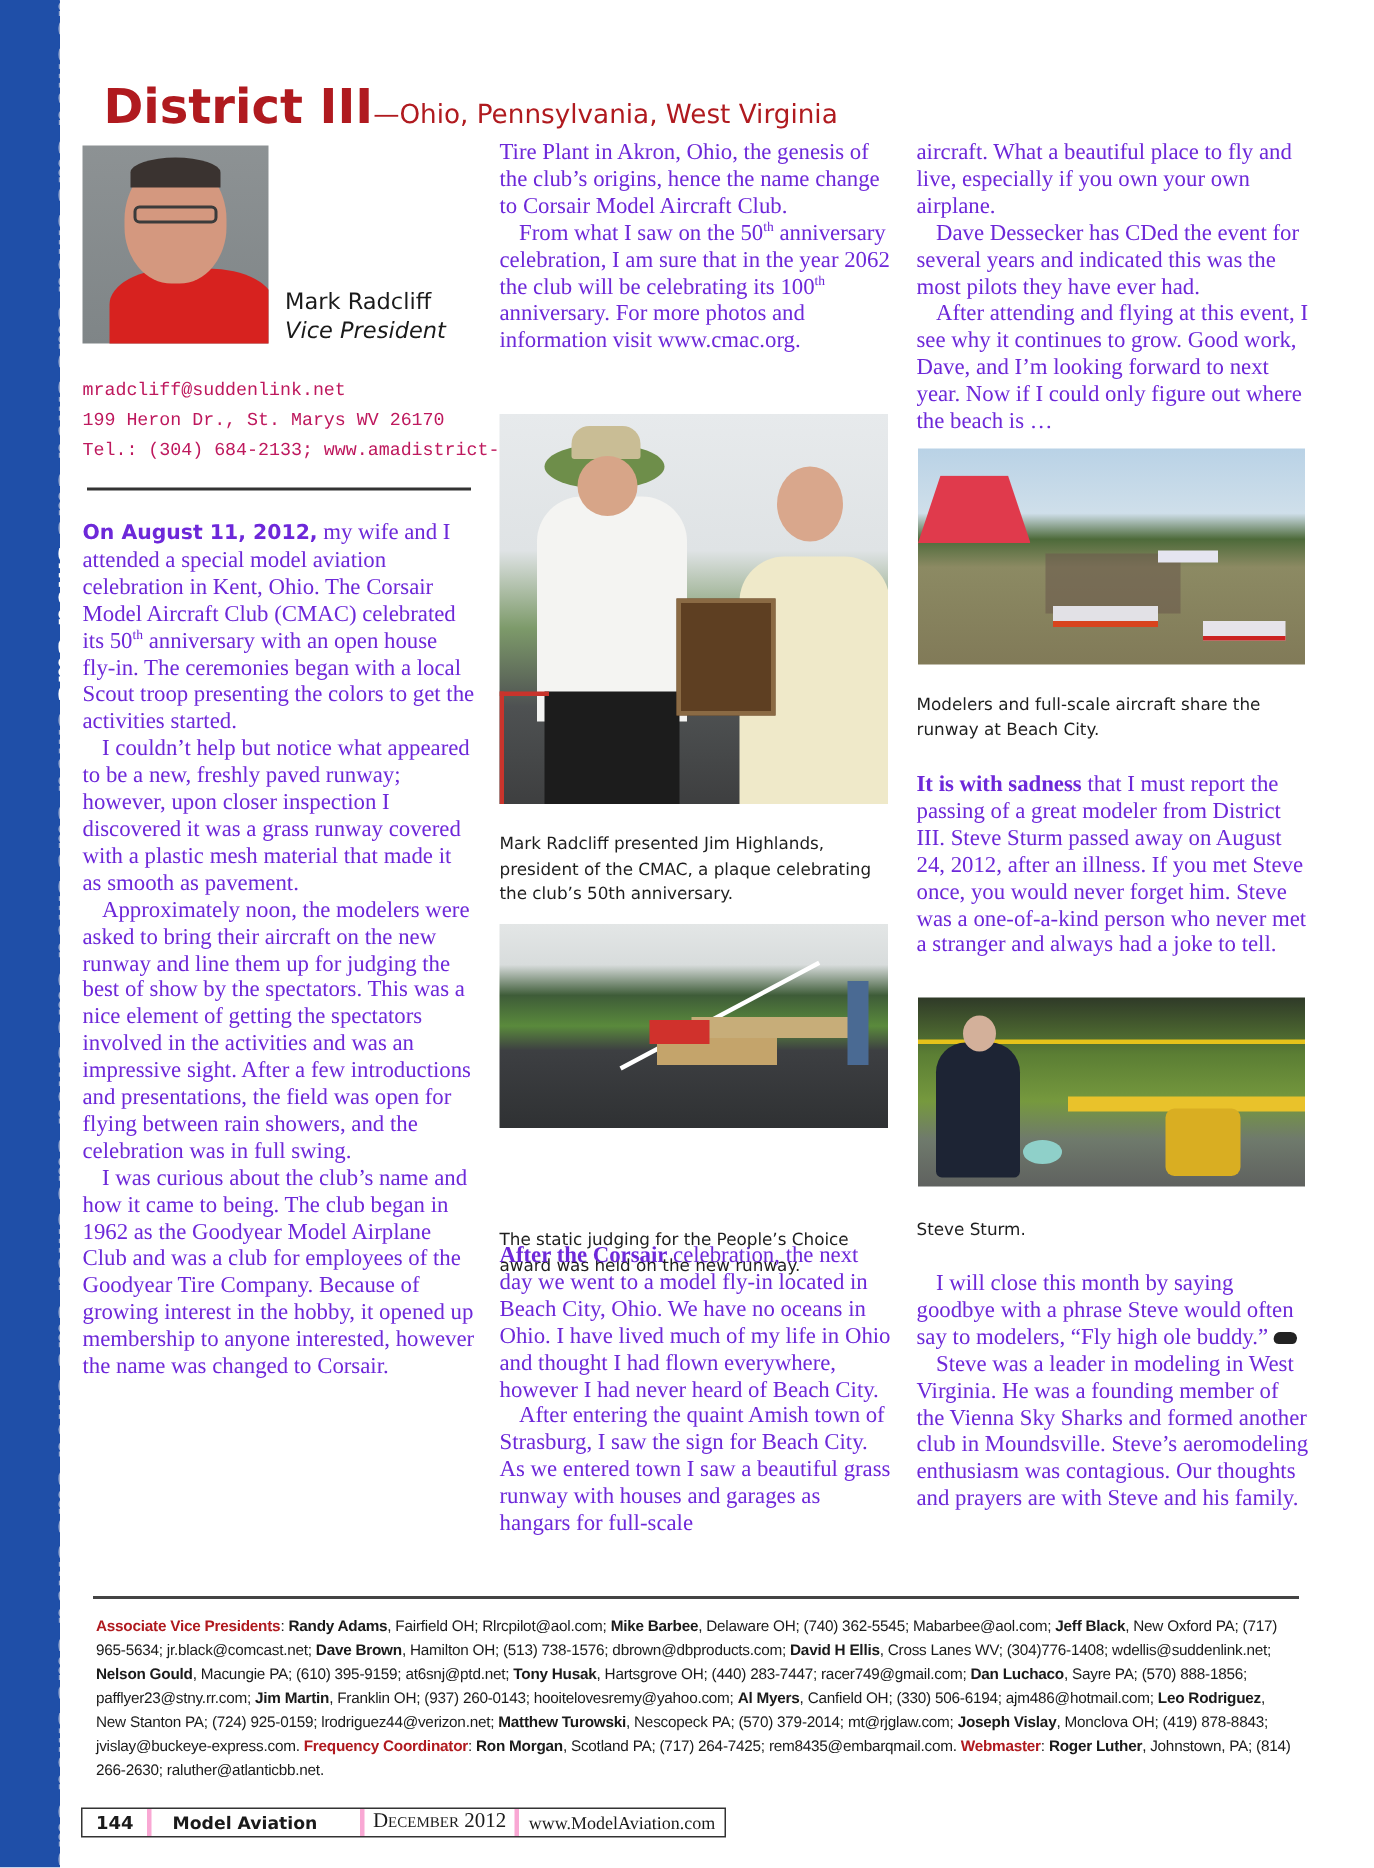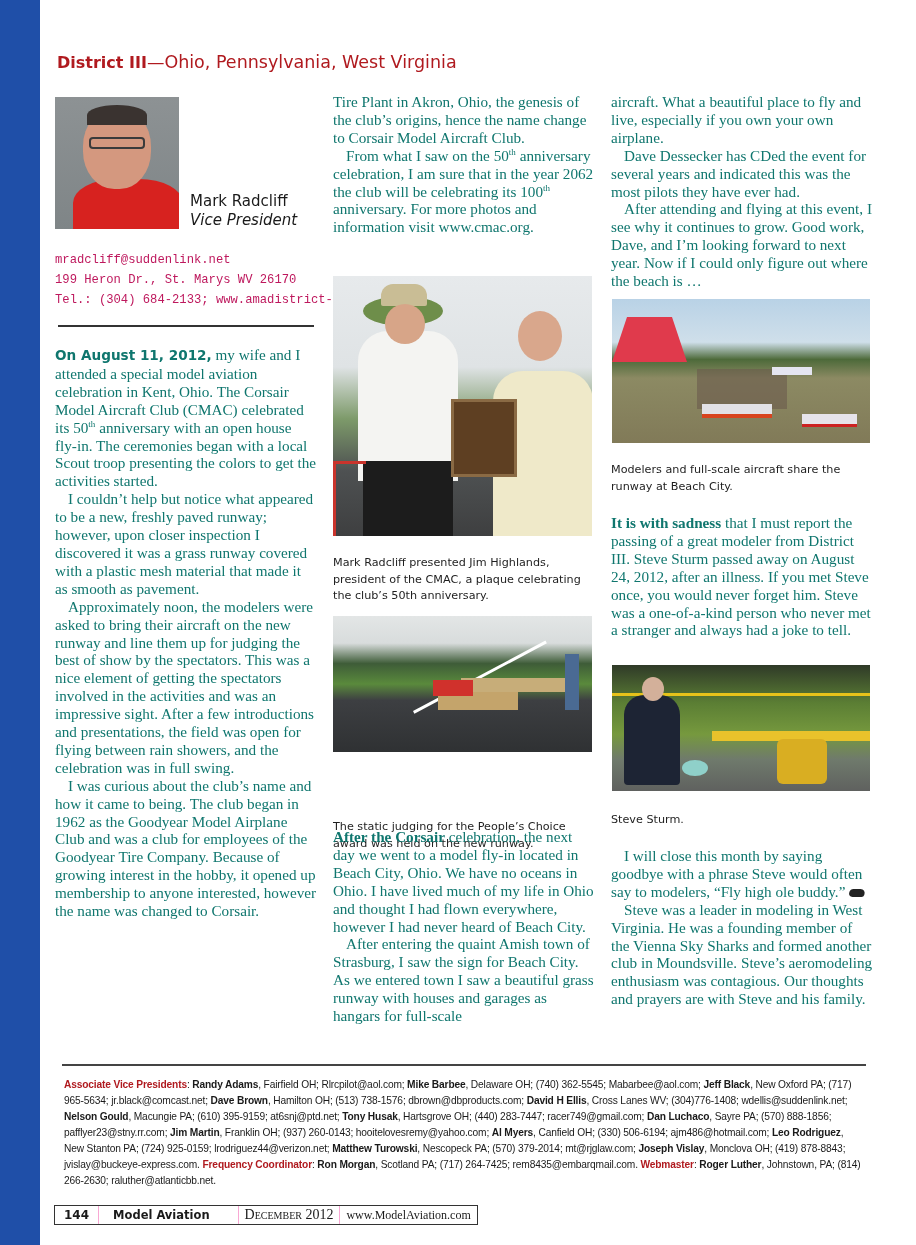--- a/index.html
+++ b/index.html
@@ -2,35 +2,35 @@
 <html><head>
 <meta charset="utf-8">
 <style>
   html, body { margin:0; padding:0; }
   body { width:916px; height:1245px; background:#ffffff; position:relative; overflow:hidden; font-family:"Liberation Serif", serif; color:#1a1a1a; }
   .sidebar { position:absolute; left:0; top:0; width:40px; height:1245px; background:#1f4fa8; overflow:hidden; }
   .vtext { position:absolute; left:0; top:0; width:1245px; height:32px; transform-origin:0 0; transform:translate(28px,1245px) rotate(-90deg); white-space:nowrap; font-family:"DejaVu Sans", sans-serif; font-weight:bold; font-size:18.5px; line-height:32px; color:#98aad0; }
   .vtext .hl { color:#ffffff; }
 
   .title { position:absolute; left:57px; top:52px; font-family:"DejaVu Sans", sans-serif; color:#b01a1f; white-space:nowrap; }
-  .title .main { font-size:16px; font-weight:bold; }
+  .title .main { font-size:32px; font-weight:bold;margin-left:12px; }
   .title .sub { font-size:17.5px; }
 
   .portrait { position:absolute; left:55px; top:97px; width:124px; height:132px; background:linear-gradient(180deg,#8d9294 0%,#7f8587 100%); overflow:hidden; }
   .portrait .head { position:absolute; left:28px; top:10px; width:68px; height:82px; border-radius:48% 48% 46% 46%; background:#d4987f; }
   .portrait .hair { position:absolute; left:32px; top:8px; width:60px; height:20px; border-radius:50% 50% 0 0; background:#3a3330; }
   .portrait .glasses { position:absolute; left:34px; top:40px; width:56px; height:12px; border:2px solid #3b3b3b; border-radius:4px; box-sizing:border-box; }
   .portrait .shirt { position:absolute; left:18px; top:82px; width:110px; height:60px; border-radius:40% 40% 0 0; background:#d7221f; }
   .name-block { position:absolute; left:190px; top:192px; font-family:"DejaVu Sans", sans-serif; font-size:15px; line-height:19px; color:#1a1a1a; }
   .name-block .role { font-style:italic; }
 
   .contact { position:absolute; left:55px; top:250px; font-family:Liberation Mono, monospace; font-size:12.2px; line-height:20px; color:#be185d; white-space:nowrap; }
   .rule-left { position:absolute; left:58px; top:325px; width:256px; height:1.5px; background:#333; }
 
-  .col { position:absolute; font-size:15.2px; line-height:17.9px; color:#0f766e; }
+  .col { position:absolute; font-size:15.2px; line-height:17.9px; color:#6d28d9; }
   .col p { margin:0; text-indent:13px; }
   .col p.noind { text-indent:0; }
   .col1 { left:55px; top:346px; width:262px; }
   .col2 { left:333px; top:93px; width:262px; }
   .col3 { left:611px; top:93px; width:262px; }
   .lead-sans { font-family:"DejaVu Sans", sans-serif; font-weight:bold; font-size:13.6px; }
   .lead-serif { font-weight:bold; }
   sup { font-size:9px; line-height:0; }
 
   .photo { position:absolute; overflow:hidden; }
@@ -40,21 +40,21 @@
   .ph2 { left:333px; top:616px; width:259px; height:136px; background:linear-gradient(180deg,#e3e6e6 0%,#d8dcdc 20%,#3e5c38 35%,#5a8a3c 50%,#3d3f42 62%,#2f3133 100%); }
   .ph3 { left:612px; top:299px; width:258px; height:144px; background:linear-gradient(180deg,#b9d2e6 0%,#cfdfea 30%,#4d6a3a 42%,#8c8a63 55%,#817a58 100%); }
   .ph4 { left:612px; top:665px; width:258px; height:126px; background:linear-gradient(180deg,#2f3a28 0%,#5b7e34 30%,#76993e 55%,#6f7a6c 75%,#5f615f 100%); }
 
   .rule-bottom { position:absolute; left:62px; top:1064px; width:804px; height:1.5px; background:#444; }
   .avp { position:absolute; left:64px; top:1077px; width:800px; font-family:"Liberation Sans", sans-serif; font-stretch:condensed; font-size:10.2px; line-height:16px; color:#1a1a1a; letter-spacing:-0.15px; }
   .avp .red { color:#b01a1f; font-weight:bold; }
   .avp b { font-weight:bold; }
 
   .folio { position:absolute; left:54px; top:1205px; height:20px; display:flex; border:1px solid #333; font-size:12px; box-sizing:border-box; }
-  .folio div { border-right:1px solid #f9a8d4; padding:0 10px; display:flex; align-items:center; white-space:nowrap; }
+  .folio div { border-right:3px solid #f9a8d4; padding:0 10px; display:flex; align-items:center; white-space:nowrap; }
   .folio div:last-child { border-right:none; }
   .folio .pg { font-family:"DejaVu Sans", sans-serif; font-weight:bold; font-size:12px; padding:0 9px; }
   .folio .mag { font-family:"DejaVu Sans", sans-serif; font-weight:bold; font-size:11.5px; padding:0 28px 0 14px;text-align:right; }
   .folio .date { font-family:"Liberation Serif", serif; font-size:14px; font-variant:small-caps; padding:0 6px; }
   .folio .url { font-family:"Liberation Serif", serif; font-size:12px; padding:0 6px; }
   .end-mark { display:inline-block; width:16px; height:8px; background:#222; border-radius:3px 6px 2px 5px; transform:skewX(-20deg); vertical-align:middle; margin-left:4px; }
 </style>
 </head>
 <body>
 

